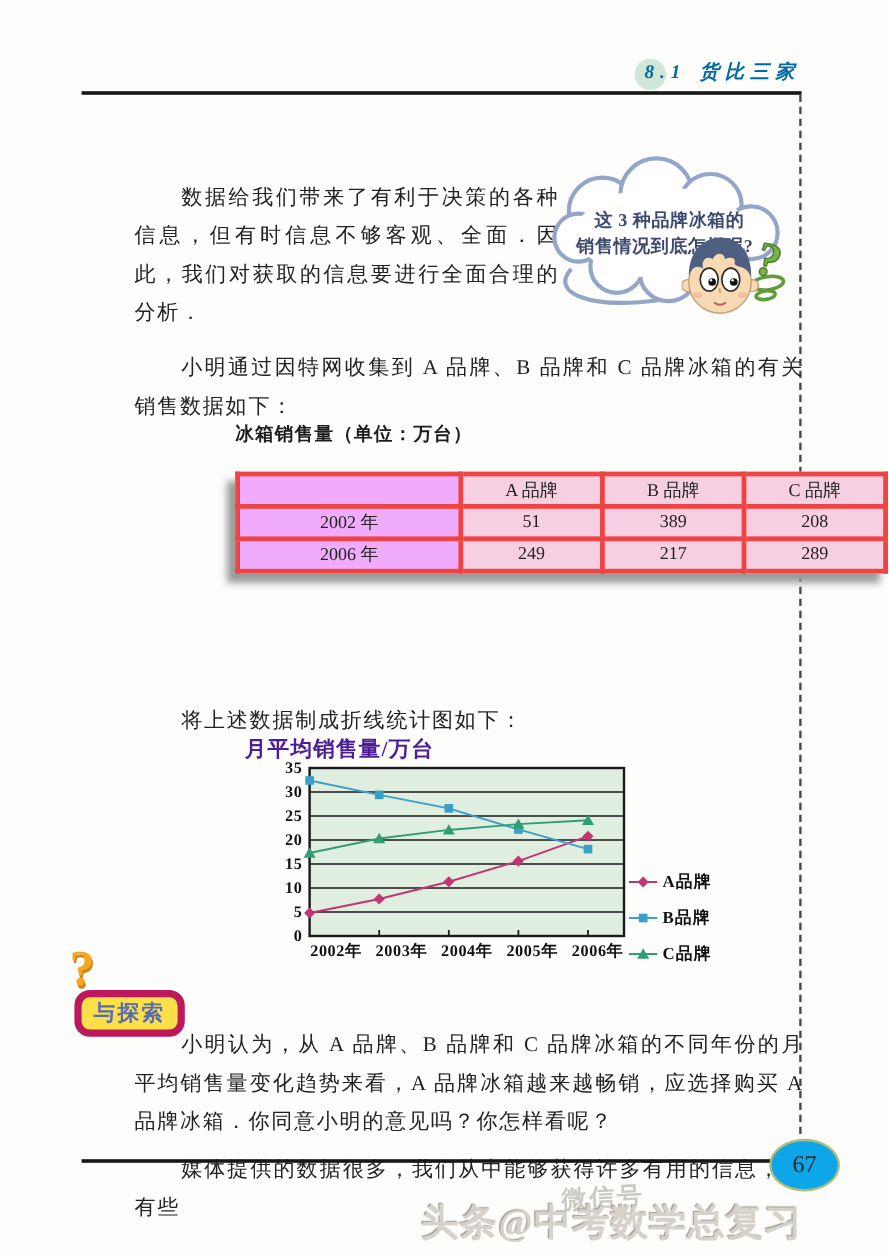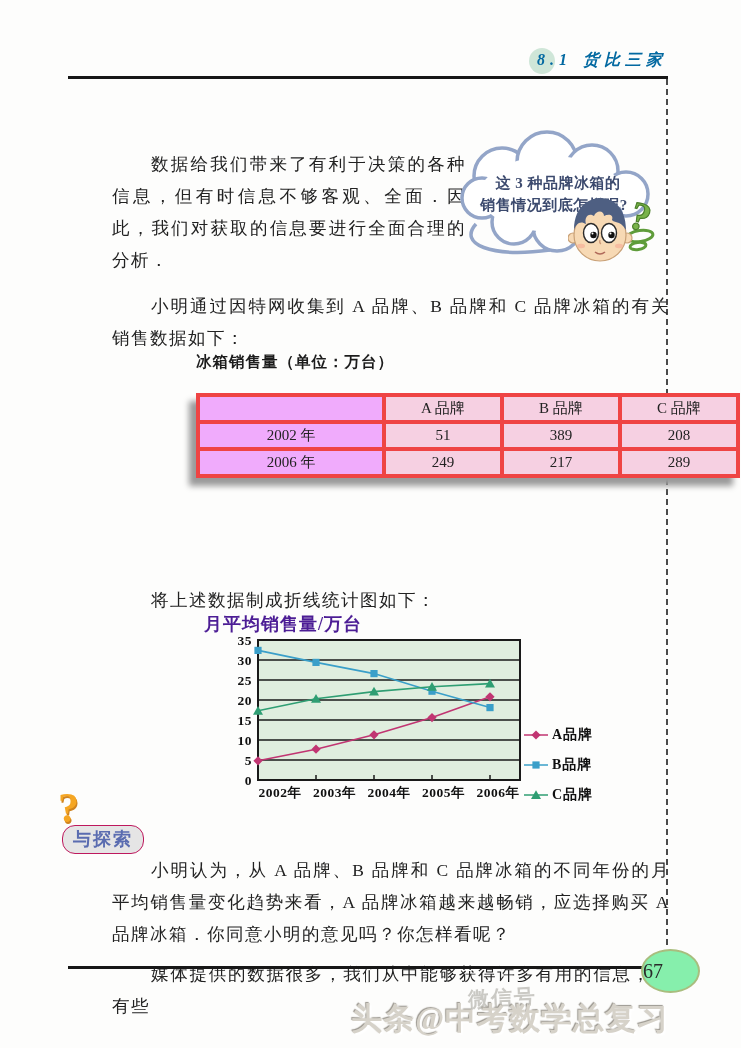--- a/index.html
+++ b/index.html
@@ -55,27 +55,27 @@
   .legend{left:524px;top:694px;display:flex;flex-direction:column;gap:12px;margin-top:32px;}
   .legend-item{display:flex;align-items:center;gap:4px;font-size:14px;font-weight:bold;
     letter-spacing:1px;color:#111;}
 
   
   .badge{left:58px;top:794px;width:96px;height:62px;}
   .badge-q{position:absolute;left:0;top:-10px;font-size:42px;font-weight:bold;color:#f5a623;
     text-shadow:1px 2px 0 #cf831f;font-family:"Liberation Serif",serif;}
   .badge-t1{position:absolute;left:30px;top:2px;font-size:21px;font-weight:bold;color:#ef4444;
     letter-spacing:3px;text-shadow:1px 1px 0 #fbd9e4;margin-top:28px;}
-  .badge-pill{position:absolute;left:4px;top:31px;background:#e5e5e5;border:1px solid #be185d;
+  .badge-pill{position:absolute;left:4px;top:31px;background:#fde047;border:6px solid #be185d;
     border-radius:13px;padding:1px 10px 2px;font-size:18px;font-weight:bold;color:#5a6cb0;
     letter-spacing:2px;}
 
   
-  .page-oval{left:641px;top:949px;width:55px;height:40px;border-radius:50%;background:#86efac;
-    border:2px solid #a9bd7e;display:flex;align-items:center;
+  .page-oval{left:641px;top:949px;width:55px;height:40px;border-radius:50%;background:#0ea5e9;
+    border:2px solid #a9bd7e;display:flex;align-items:center;justify-content:center;
     font-size:20px;color:#2a2a2a;}
   .watermark{right:72px;top:998px;white-space:nowrap;font-size:31px;font-weight:bold;
     letter-spacing:1px;color:#d6d2c9;
     text-shadow:2px 2px 2px #ffffff,-1px -1px 1px #9a968e;text-align:right;}
   .watermark-ghost{left:468px;top:984px;font-size:21px;letter-spacing:2px;
     color:rgba(140,138,128,0.45);transform:rotate(-3deg);font-weight:bold;}
 </style>
 </head>
 <body>
 

